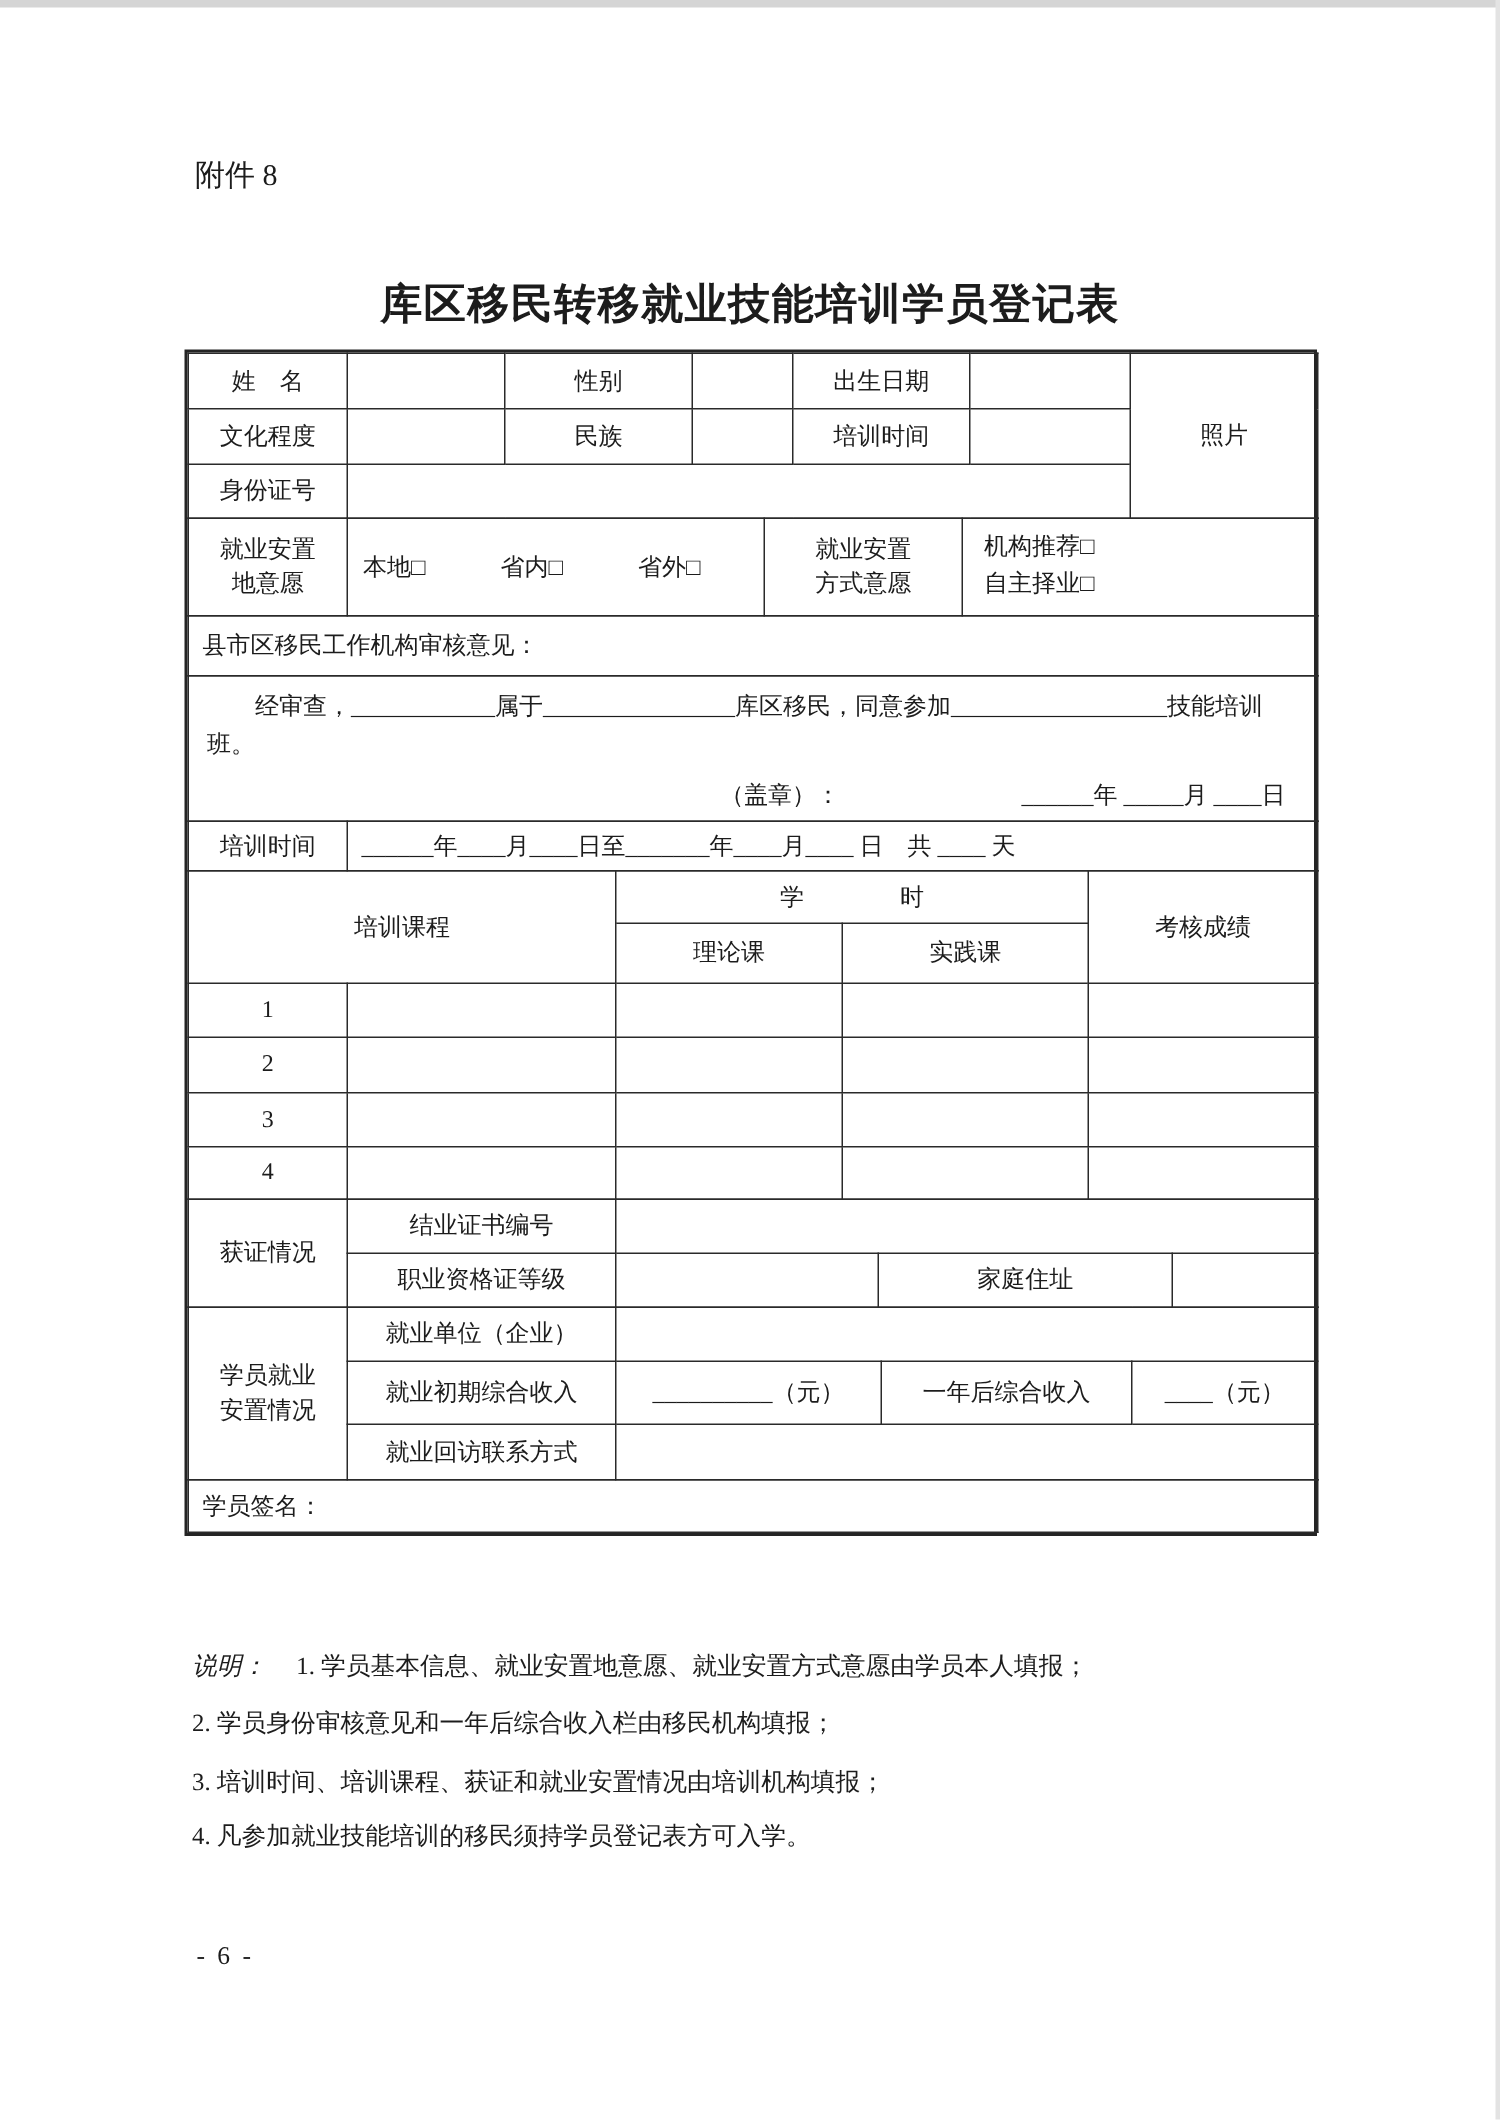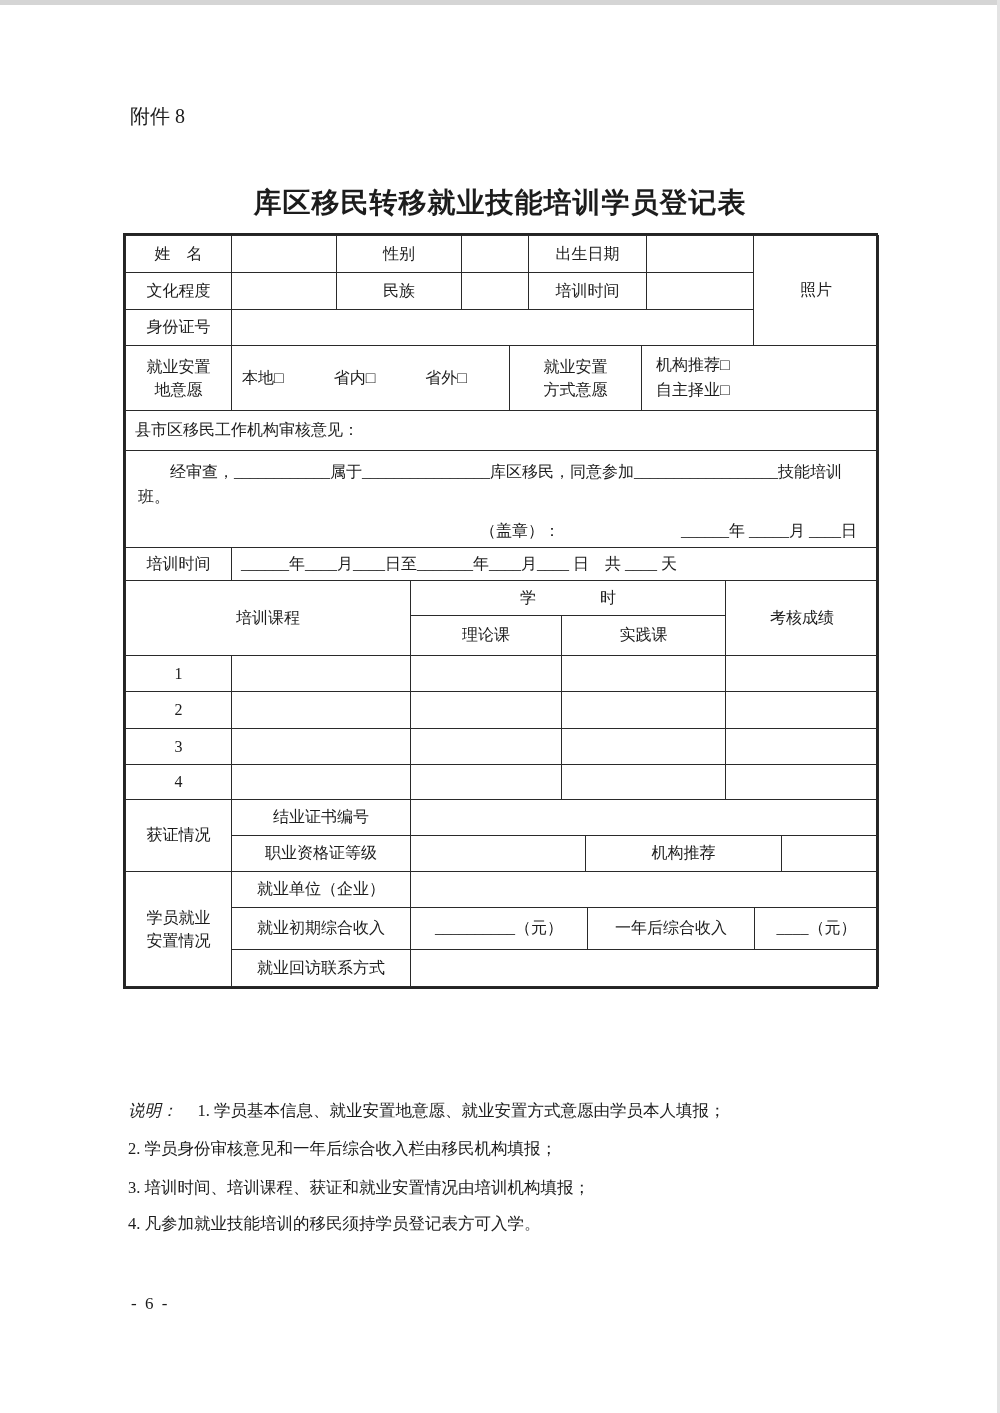--- a/index.html
+++ b/index.html
@@ -231,21 +231,21 @@
       </colgroup>
       <tbody>
           <tr style="height:36px">
         <td rowspan="2">获证情况</td>
         <td>结业证书编号</td>
         <td colspan="3"></td>
       </tr>
       <tr style="height:36px">
         <td>职业资格证等级</td>
         <td></td>
-        <td>机构推荐</td>
+        <td>家庭住址</td>
         <td></td>
       </tr>
     </tbody>
       </table>
 
     <table class="band">
       <colgroup>
         <col style="width:106px">
           <col style="width:179px">
           <col style="width:177px">
@@ -265,20 +265,30 @@
         <td>一年后综合收入</td>
         <td>____（元）</td>
       </tr>
       <tr style="height:37px">
         <td>就业回访联系方式</td>
         <td colspan="3"></td>
       </tr>
     </tbody>
       </table>
 
+    <table class="band">
+      <colgroup>
+          <col style="width:753px">
+        </colgroup>
+      <tbody>
+          <tr style="height:35px">
+        <td class="left">学员签名：</td>
+      </tr>
+    </tbody>
+      </table>
 
   </div>
 
   <div class="notes">
     <div class="note-line sp">
       <span class="notes-prefix">说明：</span><span>1. 学员基本信息、就业安置地意愿、就业安置方式意愿由学员本人填报；</span>
     </div>
     <div class="note-line sp note-indent">
       <span>2. 学员身份审核意见和一年后综合收入栏由移民机构填报；</span>
     </div>

